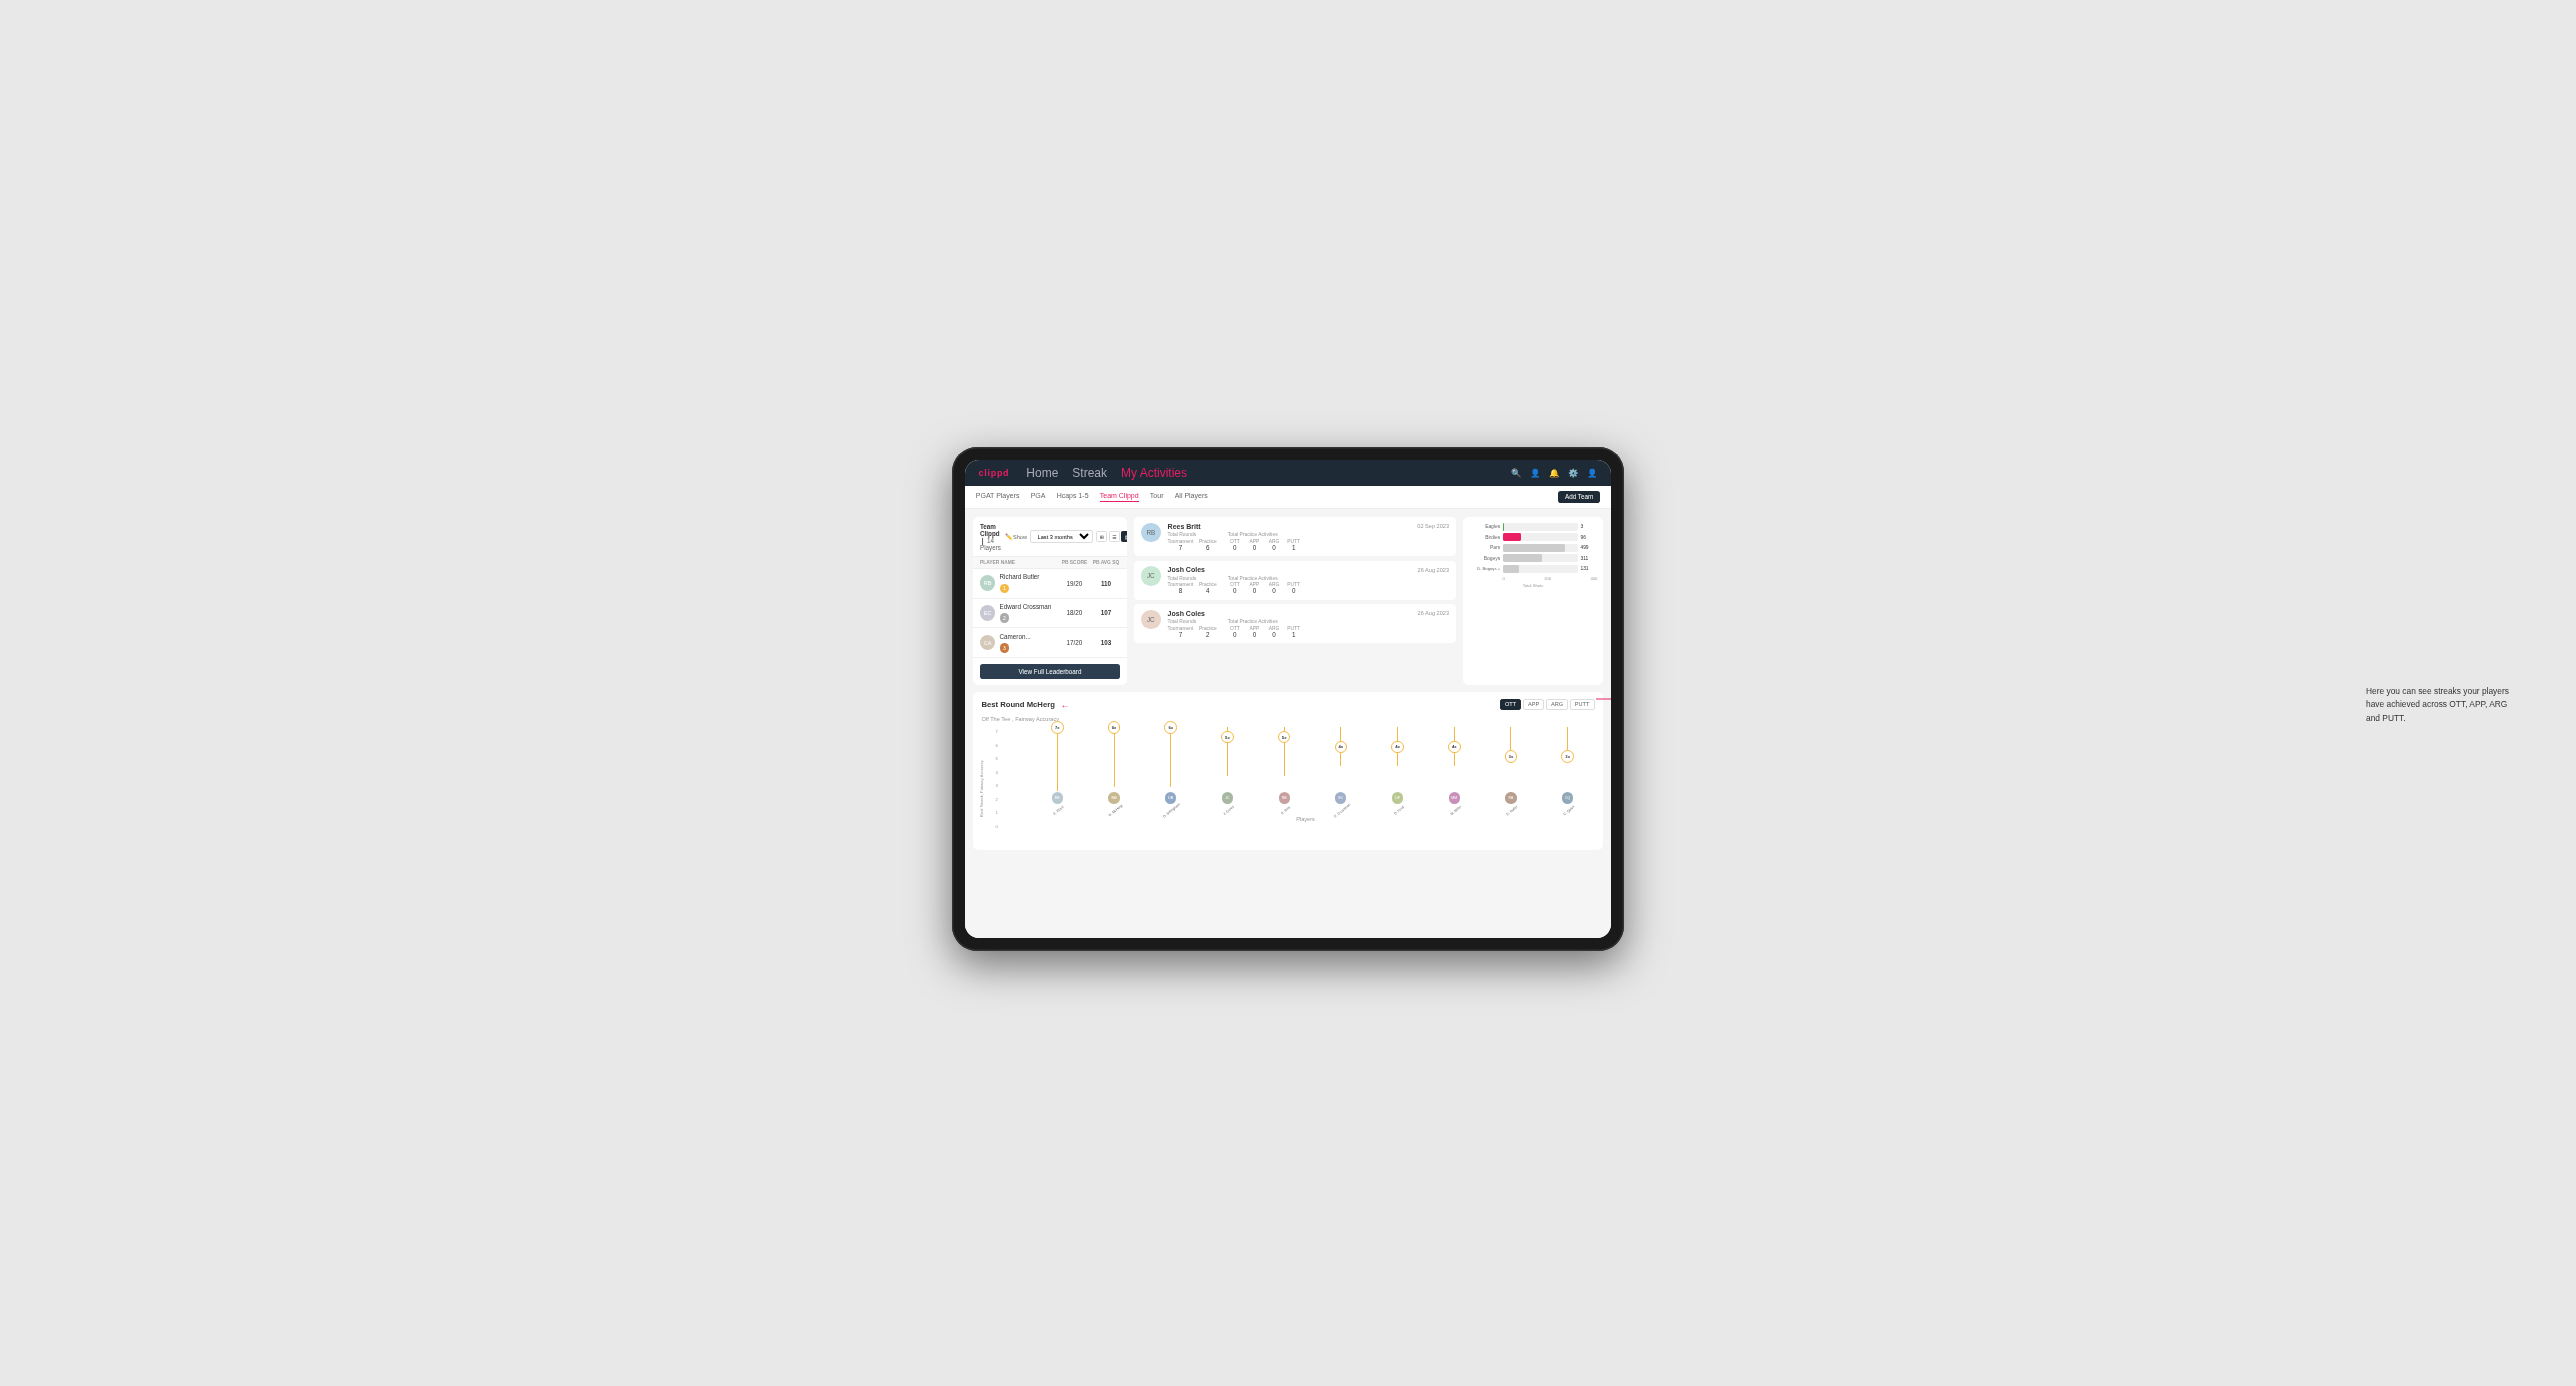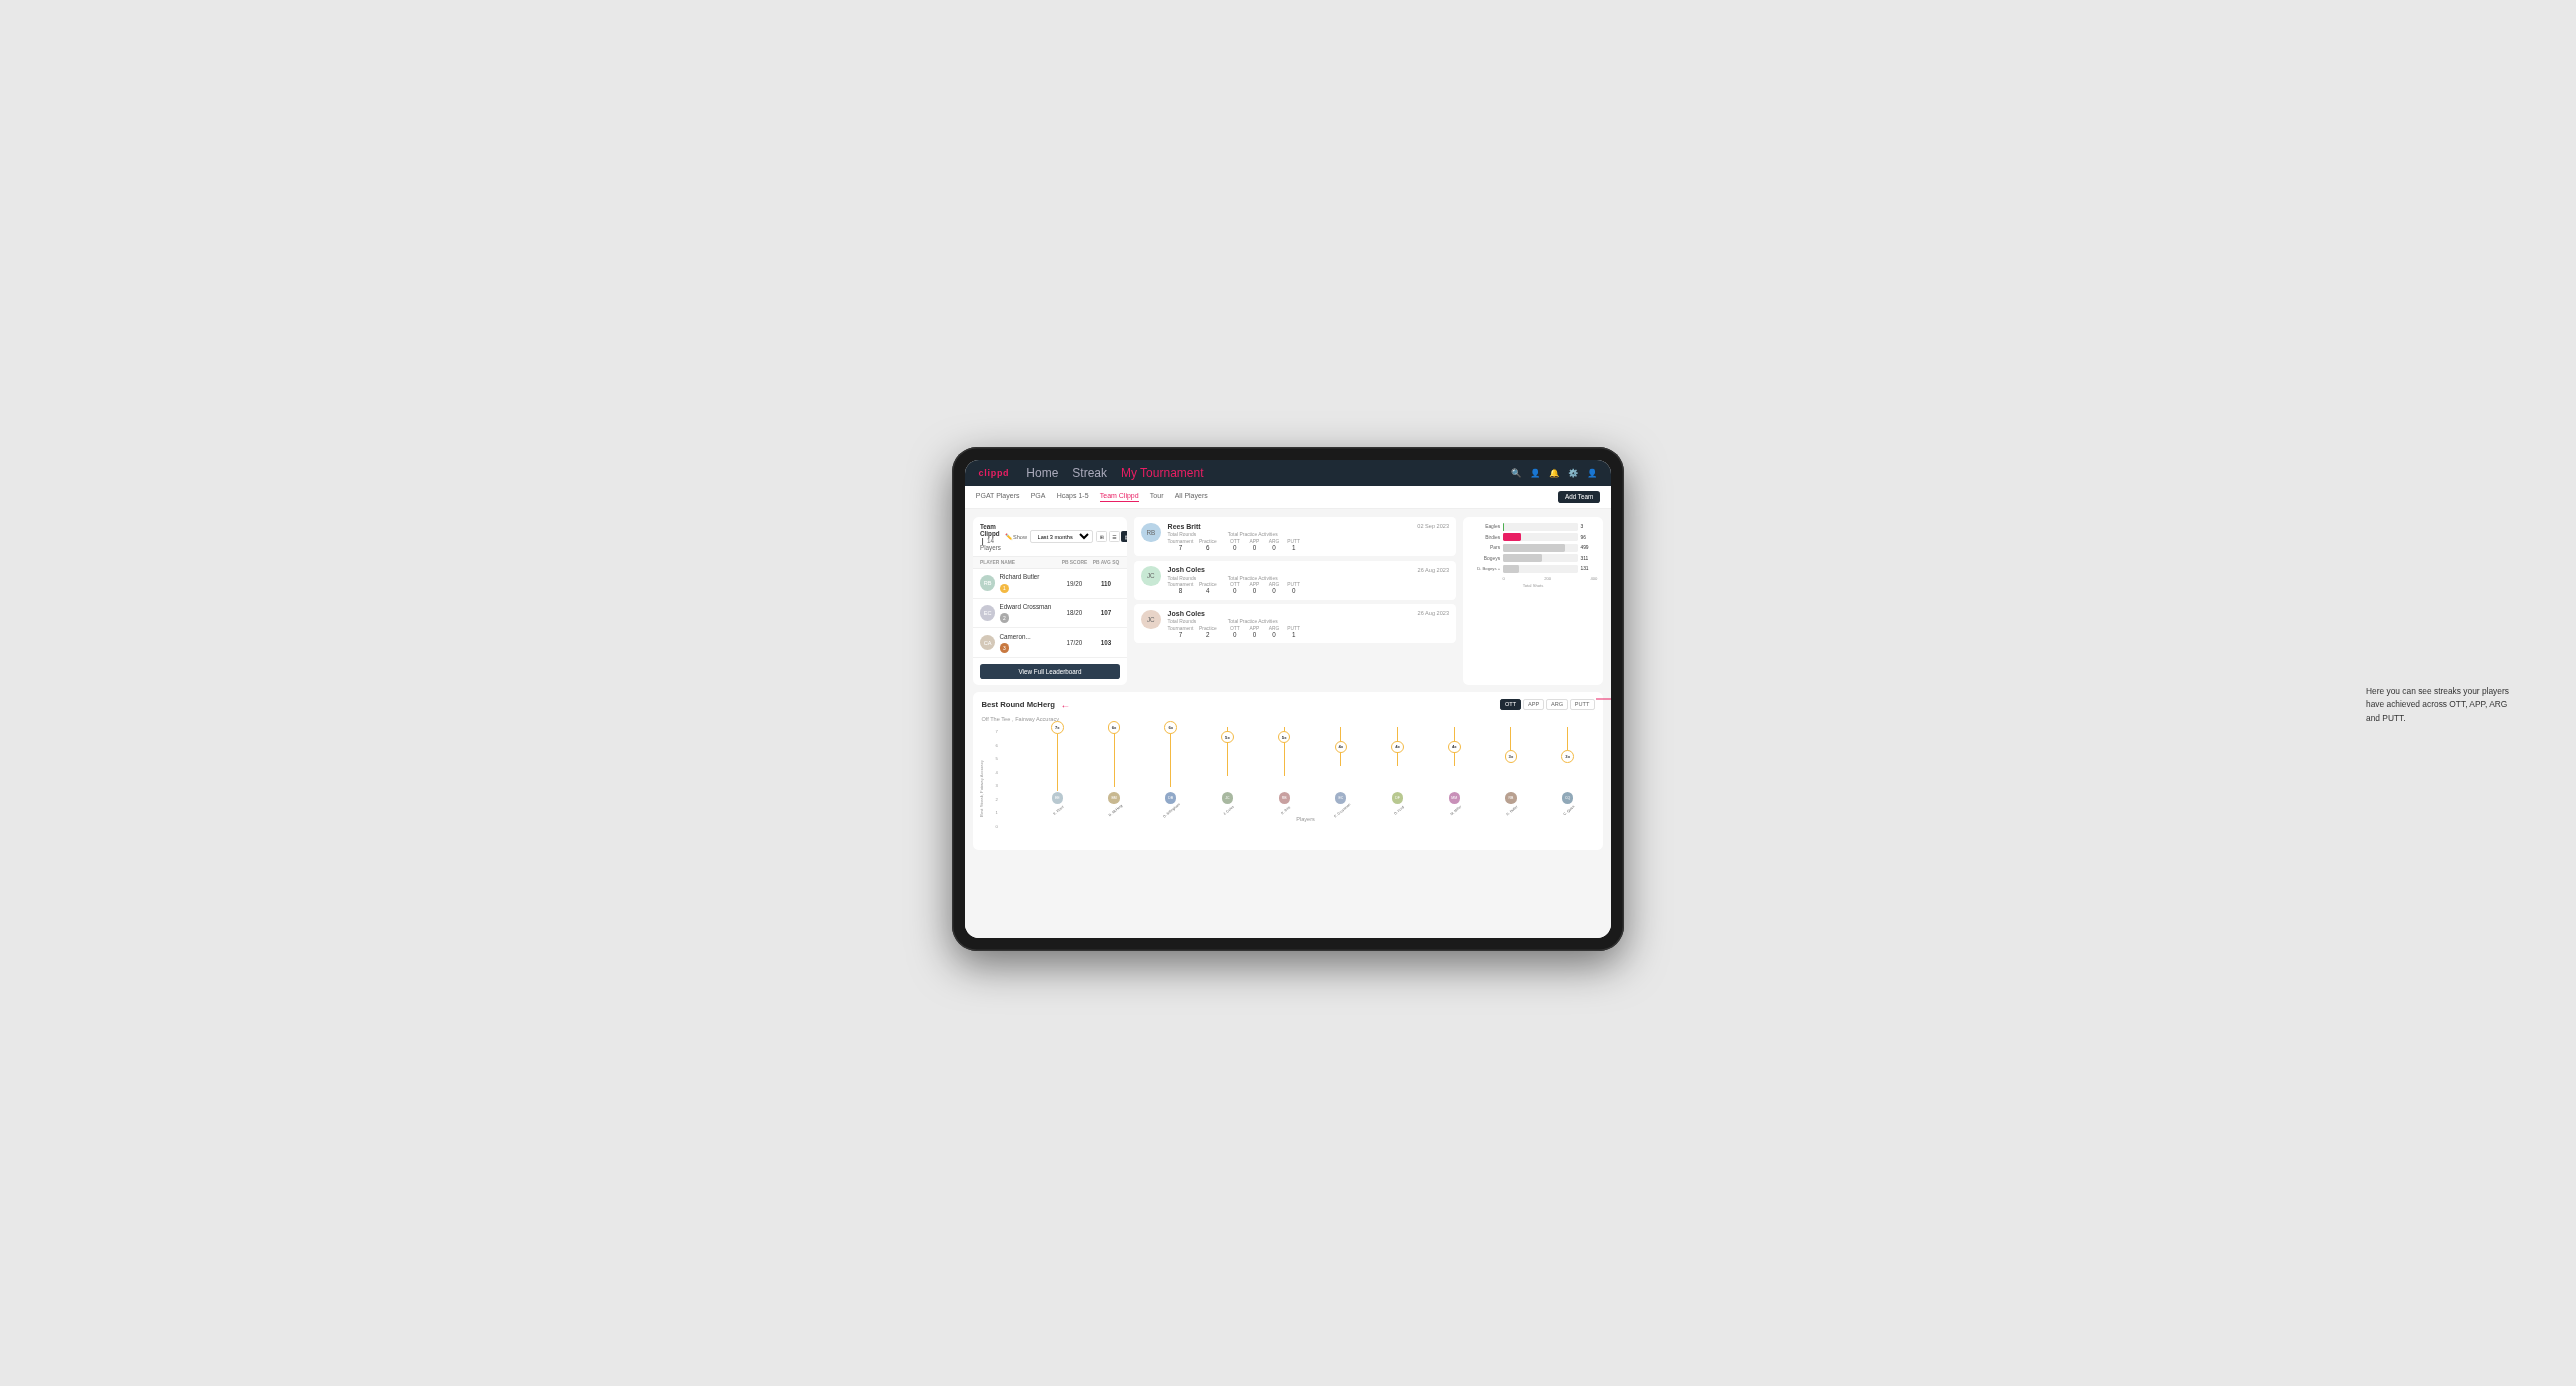--- a/index.html
+++ b/index.html
@@ -346,21 +346,21 @@
 <body>
 
 <div class="tablet-outer">
   <div class="tablet-screen">
 
     <div class="top-nav">
       <span class="logo">clippd</span>
       <div class="nav-links">
         <span class="nav-link">Home</span>
         <span class="nav-link">Streak</span>
-        <span class="nav-link active">My Tournament</span>
+        <span class="nav-link active">My Activities</span>
       </div>
       <div class="nav-right">
         <span class="nav-icon">🔍</span>
         <span class="nav-icon">👤</span>
         <span class="nav-icon">🔔</span>
         <span class="nav-icon">⚙️</span>
         <span class="nav-icon">👤</span>
       </div>
     </div>
 

